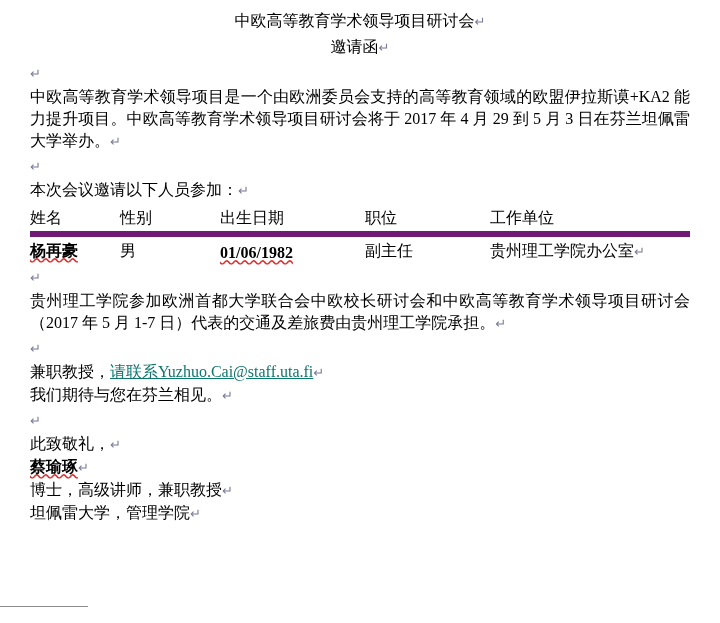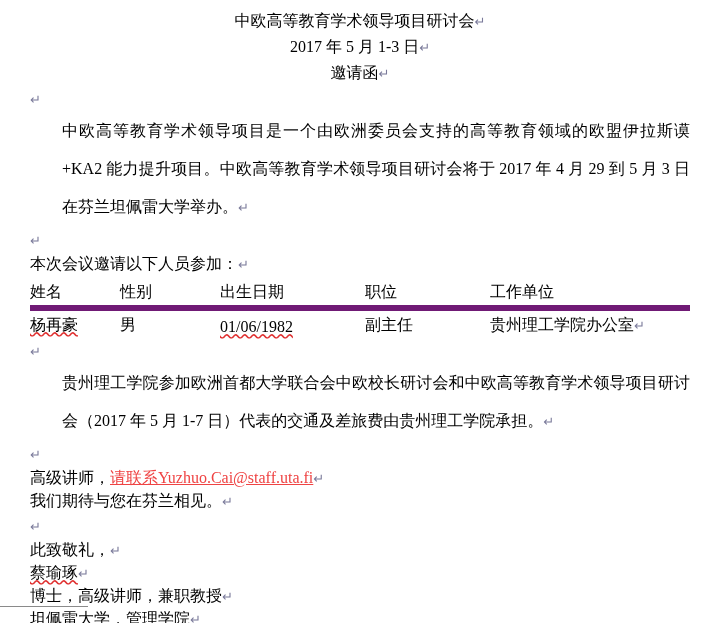--- a/index.html
+++ b/index.html
@@ -34,24 +34,23 @@
   .line {
     font-size: 16px;
     line-height: 22px;
     white-space: pre-wrap;
   }
   .title-block .line {
     line-height: 25px;
   }
   .para {
     font-size: 16px;
-    line-height: 38px;
+    line-height: 22px;
     text-align: justify;
     text-justify: inter-ideograph;
-    margin-left: 32px;
   }
   .blank {
     font-size: 16px;
     line-height: 26px;
     height: 26px;
   }
   .spacer-sm { height: 6px; }
   table.people {
     border-collapse: collapse;
     width: 100%;
@@ -70,42 +69,42 @@
   .col-name   { width: 90px; }
   .col-sex    { width: 100px; }
   .col-dob    { width: 145px; }
   .col-pos    { width: 125px; }
   .col-org    { width: auto; }
   .spell-underline {
     text-decoration: underline;
     text-decoration-color: #e03131;
     text-decoration-style: wavy;
     text-decoration-skip-ink: none;
+    font-weight: bold;
   }
   .link {
-    color: #ef4444;
+    color: #0f766e;
     text-decoration: underline;
   }
   .bottom-rule {
     position: absolute;
     left: 0;
     bottom: 16px;
     width: 88px;
     height: 0;
     border-top: 1px solid #8a8a8a;
   }
 </style>
 </head>
 <body>
 
 <div class="page">
 
   <div class="title-block">
     <div class="line center"><span>中欧高等教育学术领导项目研讨会</span><span class="pilcrow">↵</span></div>
-    <div class="line center"><span>2017 年 5 月 1-3 日</span><span class="pilcrow">↵</span></div>
     <div class="line center"><span>邀请函</span><span class="pilcrow">↵</span></div>
   </div>
 
   <div class="blank"><span class="pilcrow">↵</span></div>
 
   <div class="para"><span>中欧高等教育学术领导项目是一个由欧洲委员会支持的高等教育领域的欧盟伊拉斯谟+KA2 能力提升项目。中欧高等教育学术领导项目研讨会将于 2017 年 4 月 29 到 5 月 3 日在芬兰坦佩雷大学举办。</span><span class="pilcrow">↵</span></div>
 
   <div class="blank"><span class="pilcrow">↵</span></div>
 
   <div class="line"><span>本次会议邀请以下人员参加：</span><span class="pilcrow">↵</span></div>
@@ -132,21 +131,21 @@
       </tr>
     </tbody>
   </table>
 
   <div class="blank"><span class="pilcrow">↵</span></div>
 
   <div class="para"><span>贵州理工学院参加欧洲首都大学联合会中欧校长研讨会和中欧高等教育学术领导项目研讨会（2017 年 5 月 1-7 日）代表的交通及差旅费由贵州理工学院承担。</span><span class="pilcrow">↵</span></div>
 
   <div class="blank"><span class="pilcrow">↵</span></div>
 
-  <div class="line"><span>高级讲师，</span><span class="link">请联系</span><span class="link">Yuzhuo.Cai@staff.uta.fi</span><span class="pilcrow">↵</span></div>
+  <div class="line"><span>兼职教授，</span><span class="link">请联系</span><span class="link">Yuzhuo.Cai@staff.uta.fi</span><span class="pilcrow">↵</span></div>
 
   <div class="line"><span>我们期待与您在芬兰相见。</span><span class="pilcrow">↵</span></div>
 
   <div class="blank"><span class="pilcrow">↵</span></div>
 
   <div class="line"><span>此致敬礼，</span><span class="pilcrow">↵</span></div>
 
   <div class="line"><span class="spell-underline">蔡瑜琢</span><span class="pilcrow">↵</span></div>
 
   <div class="line"><span>博士，高级讲师，兼职教授</span><span class="pilcrow">↵</span></div>

